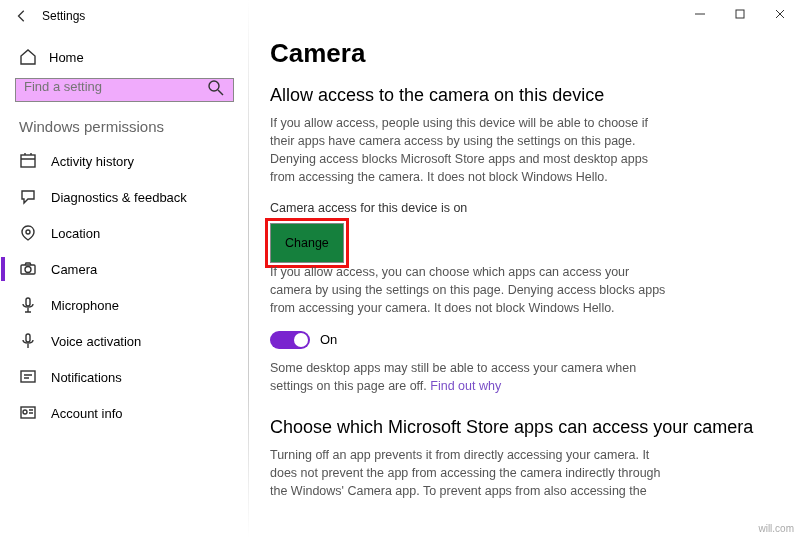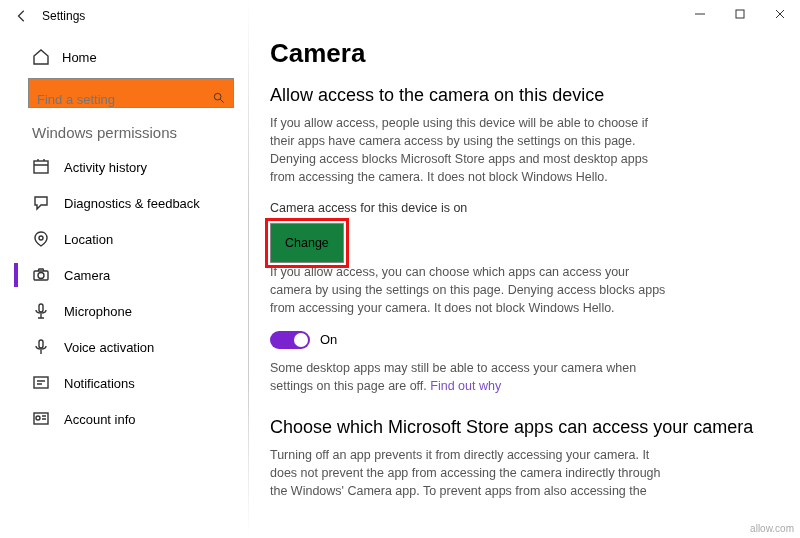--- a/index.html
+++ b/index.html
@@ -3,24 +3,24 @@
 <meta charset="utf-8">
 <style>
   * { box-sizing: border-box; margin: 0; padding: 0; font-family: "Segoe UI", Arial, sans-serif; }
   body { width: 800px; height: 538px; background: #fff; overflow: hidden; position: relative; color: #000; }
   .titlebar { height: 32px; display: flex; align-items: center; padding-left: 8px; }
   .back { width: 28px; height: 28px; display:flex; align-items:center; justify-content:center; font-size:16px; }
   .title { font-size: 12px; margin-left: 6px; }
   .wincontrols { position:absolute; top:0; right:0; display:flex; }
   .wc { width:40px; height:28px; display:flex; align-items:center; justify-content:center; font-size:11px; }
   .shell { display:flex; height: calc(538px - 32px); }
-  .sidebar { width: 248px; padding: 6px 14px 0 28px; position:relative; }
+  .sidebar { width: 248px; padding: 6px 14px 0 15px; position:relative; }
   .home-row { display:flex; align-items:center; gap:12px; margin: 10px 0 12px 4px; }
   .home-row .lbl { font-size:13px; }
-  .search { display:flex; align-items:flex-end; border:1px solid #888; background:#f97316; height:30px; padding:0 8px; margin-bottom:14px; }
+  .search { display:flex; align-items:flex-start; border:1px solid #888; background:#f0abfc; height:24px; padding:0 8px; margin-bottom:14px; }
   .search input { border:none; outline:none; flex:1; font-size:13px; background:transparent; }
   .section-lbl { font-size:13px; font-weight:600; margin: 6px 0 14px 4px; }
   .group-lbl { font-size:15px; color:#666; margin: 16px 0 8px 4px; }
   .nav-item { display:flex; align-items:center; gap:14px; height:36px; font-size:13px; padding-left:4px; position:relative; cursor:default; }
   .nav-item.active::before { content:""; position:absolute; left:-14px; top:6px; bottom:6px; width:4px; background:#7a24cf; }
   .ico { width:18px; height:18px; display:flex; align-items:center; justify-content:center; }
   .ico svg { stroke:#333; fill:none; stroke-width:1.4; }
   .divider { position:absolute; top:0; bottom:0; left:248px; width:1px; background:linear-gradient(#fff, #ccc 40%, #ccc 70%, #fff); }
   .main { flex:1; padding: 6px 28px 0 22px; overflow:hidden; }
   h1 { font-size:26px; font-weight:600; margin-bottom:16px; }
@@ -179,13 +179,13 @@
     </div>
     <p class="desc">
       <span>Some desktop apps may still be able to access your camera when settings on this page are off. </span><span class="link">Find out why</span>
     </p>
 
     <h2 style="margin-top:22px">Choose which Microsoft Store apps can access your camera</h2>
     <p class="desc">Turning off an app prevents it from directly accessing your camera. It does not prevent the app from accessing the camera indirectly through the Windows' Camera app. To prevent apps from also accessing the</p>
   </div>
 </div>
 
-<div class="watermark">allow.com</div>
+<div class="watermark">will.com</div>
 
 </body></html>

